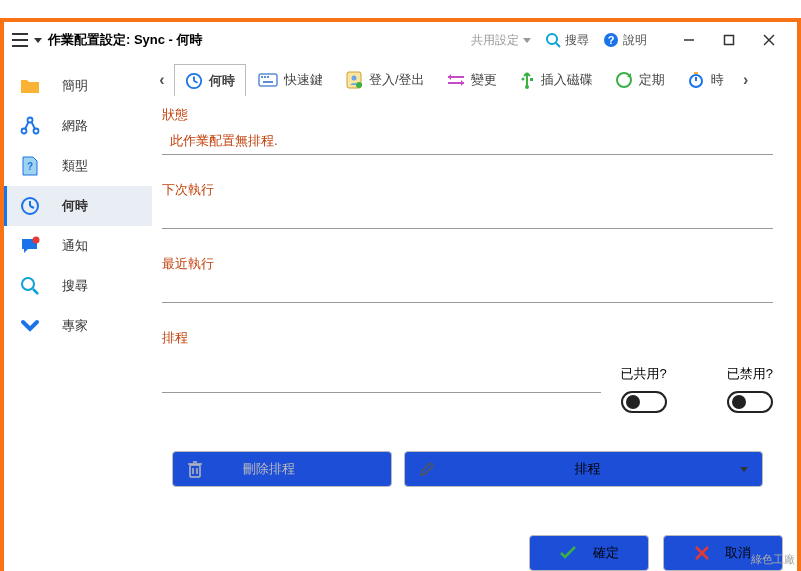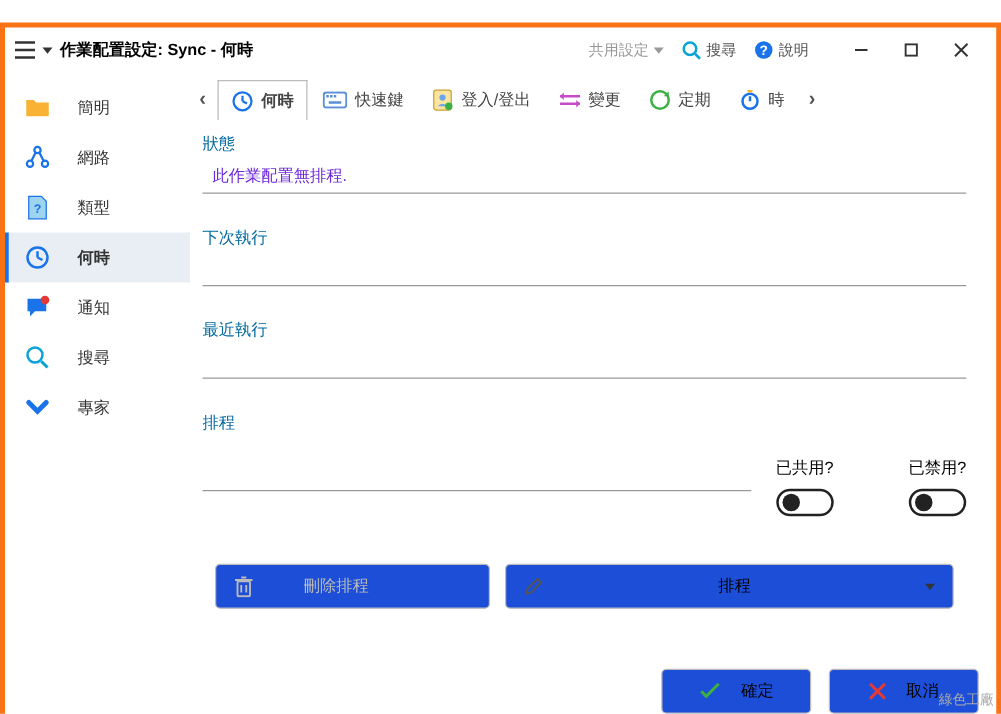--- a/index.html
+++ b/index.html
@@ -20,23 +20,23 @@
 .sb-item { height: 40px; display: flex; align-items: center; gap: 22px; padding-left: 16px; font-size: 13px; cursor: pointer; color: #333; }
 .sb-item.active { background: #e9eef4; border-left: 3px solid #1a73e8; padding-left: 13px; font-weight: 600; }
 .sb-icon { width: 20px; height: 20px; display: flex; align-items: center; justify-content: center; }
 .main { flex: 1; display: flex; flex-direction: column; padding: 0 14px 0 0; overflow: hidden; }
 .tabs { height: 44px; display: flex; align-items: center; gap: 2px; padding: 6px 0; position: relative; }
 .tab-scroll { width: 20px; height: 32px; display: flex; align-items: center; justify-content: center; cursor: pointer; font-size: 16px; font-weight: bold; color: #555; }
 .tab { height: 32px; padding: 0 10px; display: flex; align-items: center; gap: 6px; font-size: 13px; cursor: pointer; color: #444; }
 .tab.active { border: 1px solid #bbb; border-bottom: none; background: #fff; font-weight: 600; }
 .content { flex: 1; padding: 4px 10px 0 10px; overflow: auto; }
 .field { margin-bottom: 26px; }
-.field-label { font-size: 13px; color: #0369a1; }
+.field-label { font-size: 13px; color: #c2410c; }
 .field-value { border-bottom: 1px solid #999; min-height: 26px; padding: 4px 6px 4px 8px; font-size: 13px; margin-top: 4px; }
-.field-value.warn { color: #6d28d9; }
+.field-value.warn { color: #c2410c; }
 .row-toggles { display: flex; gap: 60px; margin-top: 2px; }
 .toggle-col { display: flex; flex-direction: column; align-items: flex-end; gap: 8px; font-size: 13px; }
 .toggle { width: 46px; height: 22px; border: 2px solid #222; border-radius: 12px; position: relative; cursor: pointer; }
 .toggle .knob { width: 14px; height: 14px; background: #222; border-radius: 50%; position: absolute; top: 2px; }
 .toggle.off .knob { left: 3px; }
 .exec-row { display: flex; align-items: flex-start; gap: 20px; }
 .exec-row .field { flex: 1; }
 .action-row { display: flex; gap: 12px; padding: 8px 10px; }
 .btn { height: 36px; border: 1px solid #bbb; border-radius: 4px; display: flex; align-items: center; justify-content: center; gap: 16px; font-size: 13px; cursor: pointer; background: #1d4ed8; padding: 0 14px; }
 .btn.disabled { color: #bbb; cursor: default; }
@@ -203,20 +203,30 @@
         <div class="tab">
           <svg width="18" height="14" viewBox="0 0 18 14">
               <line x1="1" y1="4" x2="17" y2="4" stroke="#c74bc7" stroke-width="2"></line>
               <line x1="1" y1="10" x2="17" y2="10" stroke="#c74bc7" stroke-width="2"></line>
               <polygon points="4,1 1,4 4,7" fill="#c74bc7"></polygon>
               <polygon points="14,7 17,10 14,13" fill="#c74bc7"></polygon>
             </svg>
           <span>變更</span>
         </div>
         <div class="tab">
+          <svg width="16" height="18" viewBox="0 0 16 18">
+              <line x1="8" y1="2" x2="8" y2="16" stroke="#3cb043" stroke-width="2"></line>
+              <circle cx="8" cy="16" r="2" fill="#3cb043"></circle>
+              <path d="M8 2 l-3 3 M8 2 l3 3" stroke="#3cb043" stroke-width="2" fill="none"></path>
+              <circle cx="4" cy="8" r="1.5" fill="#3cb043"></circle>
+              <rect x="11" y="7" width="3" height="3" fill="#3cb043"></rect>
+            </svg>
+          <span>插入磁碟</span>
+        </div>
+        <div class="tab">
           <svg width="18" height="18" viewBox="0 0 18 18">
               <circle cx="9" cy="9" r="7" fill="none" stroke="#3cb043" stroke-width="2"></circle>
               <path d="M14 4 l2 -2 l0 4 l-4 0 z" fill="#3cb043"></path>
             </svg>
           <span>定期</span>
         </div>
         <div class="tab">
           <svg width="18" height="18" viewBox="0 0 18 18">
               <circle cx="9" cy="10" r="6" fill="none" stroke="#1a73e8" stroke-width="2"></circle>
               <rect x="7" y="1" width="4" height="2" fill="#f9b233"></rect>

